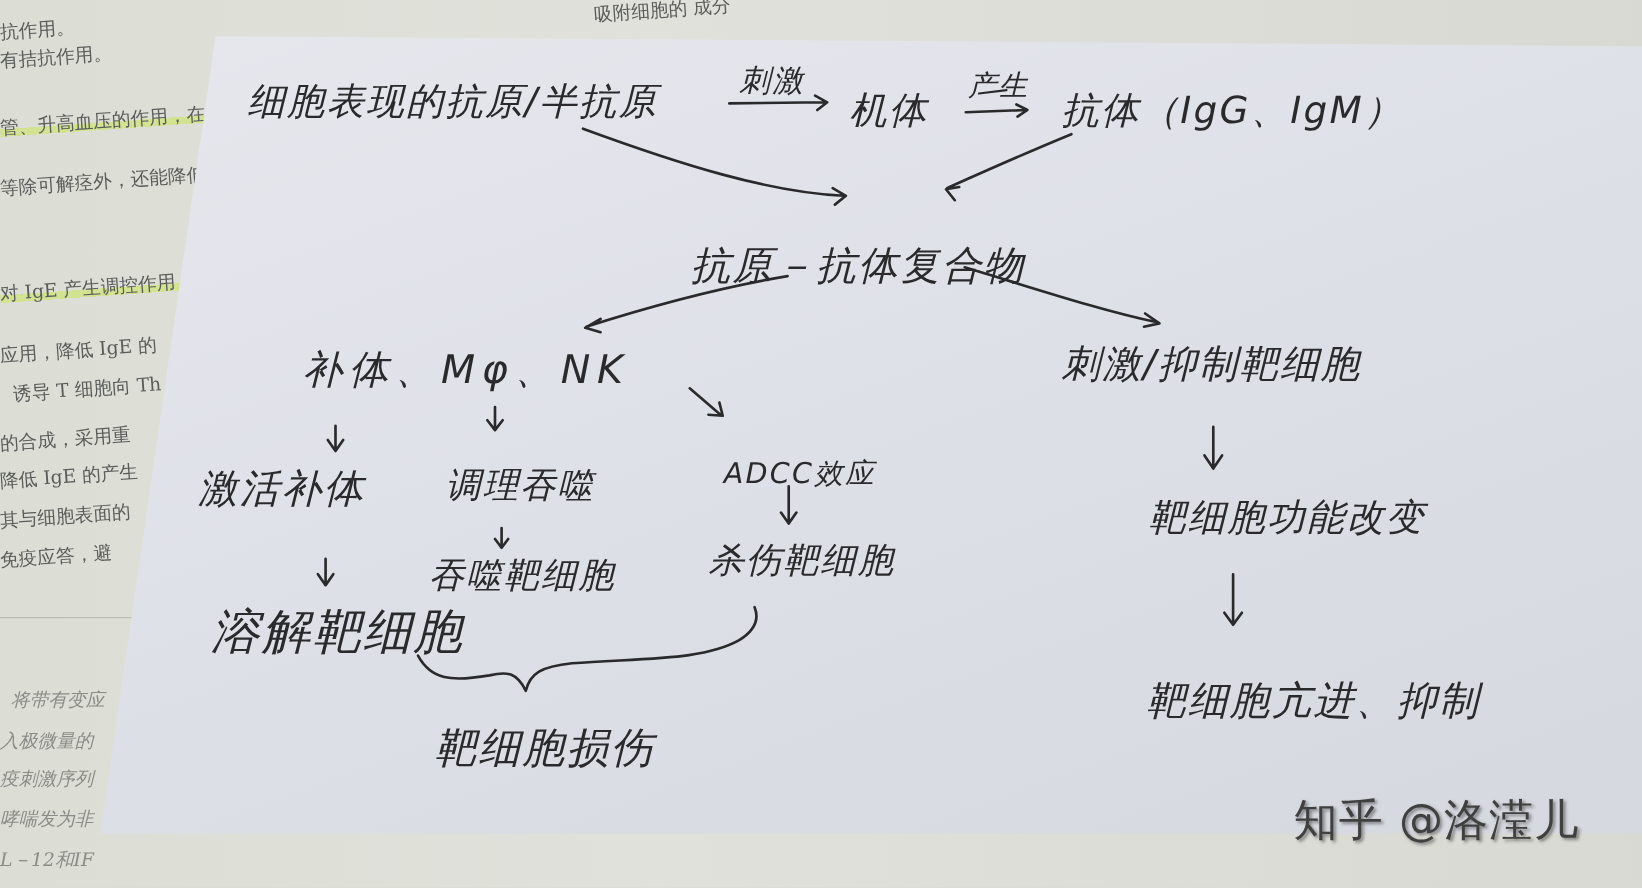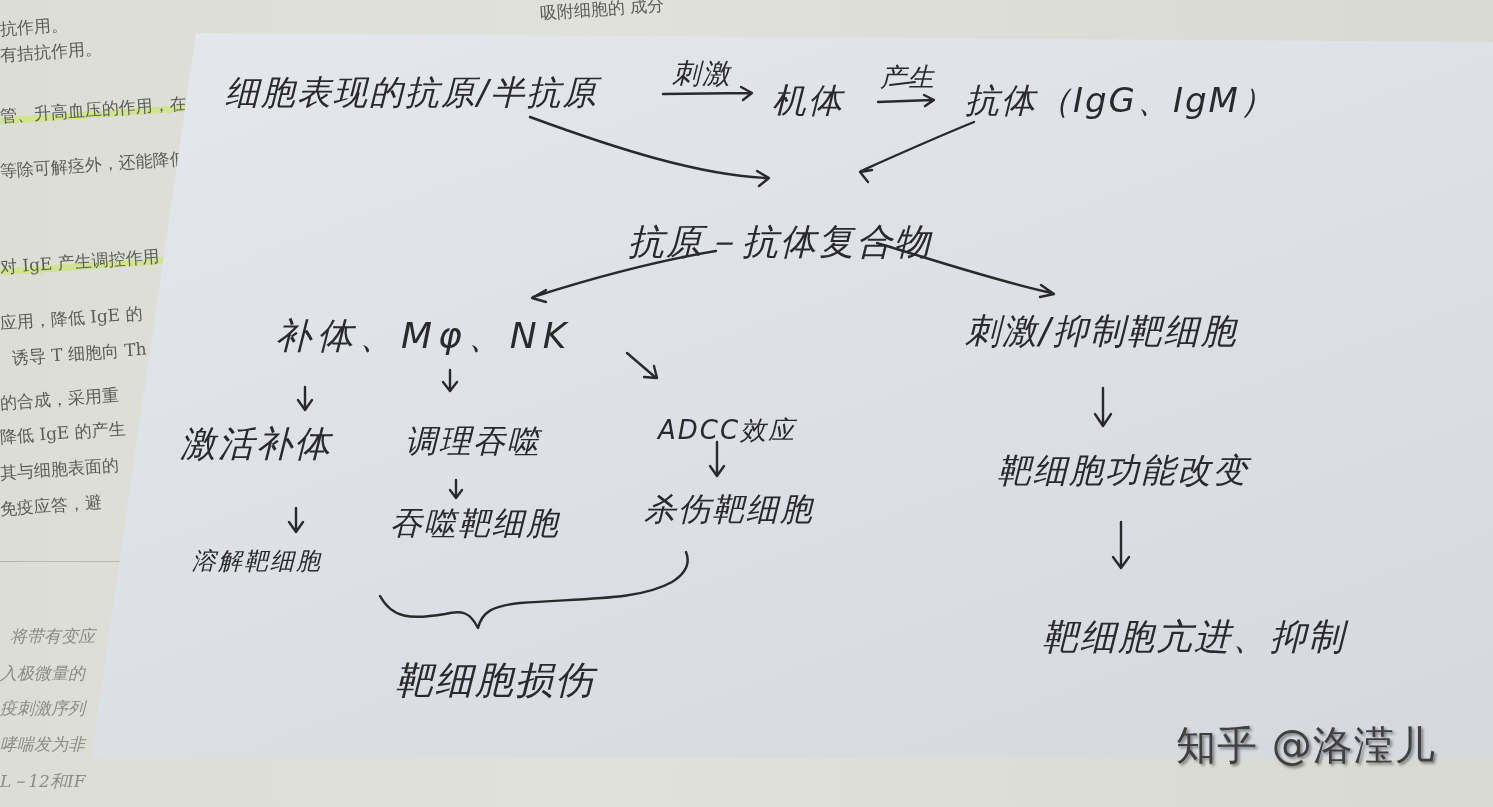--- a/index.html
+++ b/index.html
@@ -73,25 +73,25 @@
   <div class="ink" style="left:225px;top:70px;font-size:34px;">细胞表现的抗原/半抗原</div>
   <div class="ink" style="left:672px;top:55px;font-size:28px;">刺激</div>
   <div class="ink" style="left:772px;top:78px;font-size:34px;">机体</div>
   <div class="ink" style="left:880px;top:60px;font-size:26px;">产生</div>
   <div class="ink" style="left:965px;top:78px;font-size:34px;">抗体（IgG、IgM）</div>
 
   <div class="ink" style="left:628px;top:190px;font-size:36px;margin-top:28px;">抗原－抗体复合物</div>
 
   <div class="ink" style="left:275px;top:312px;font-size:36px;letter-spacing:6px;">补体、Mφ、NK</div>
   <div class="ink" style="left:180px;top:420px;font-size:36px;">激活补体</div>
-  <div class="ink" style="left:192px;top:545px;font-size:24px;">溶解靶细胞</div>
+  <div class="ink" style="left:192px;top:545px;font-size:44px;">溶解靶细胞</div>
   <div class="ink" style="left:405px;top:420px;font-size:32px;">调理吞噬</div>
   <div class="ink" style="left:390px;top:502px;font-size:32px;">吞噬靶细胞</div>
   <div class="ink" style="left:658px;top:388px;font-size:26px;margin-top:25px;">ADCC效应</div>
   <div class="ink" style="left:644px;top:488px;font-size:32px;">杀伤靶细胞</div>
   <div class="ink" style="left:395px;top:655px;font-size:38px;">靶细胞损伤</div>
 
   <div class="ink" style="left:965px;top:308px;font-size:35px;">刺激/抑制靶细胞</div>
-  <div class="ink" style="left:997px;top:448px;font-size:34px;">靶细胞功能改变</div>
+  <div class="ink" style="left:1044px;top:448px;font-size:34px;">靶细胞功能改变</div>
   <div class="ink" style="left:1042px;top:598px;font-size:36px;margin-top:15px;">靶细胞亢进、抑制</div>
 </div>
 
 <div class="watermark">知乎 @洛滢儿</div>
 
 </body></html>

